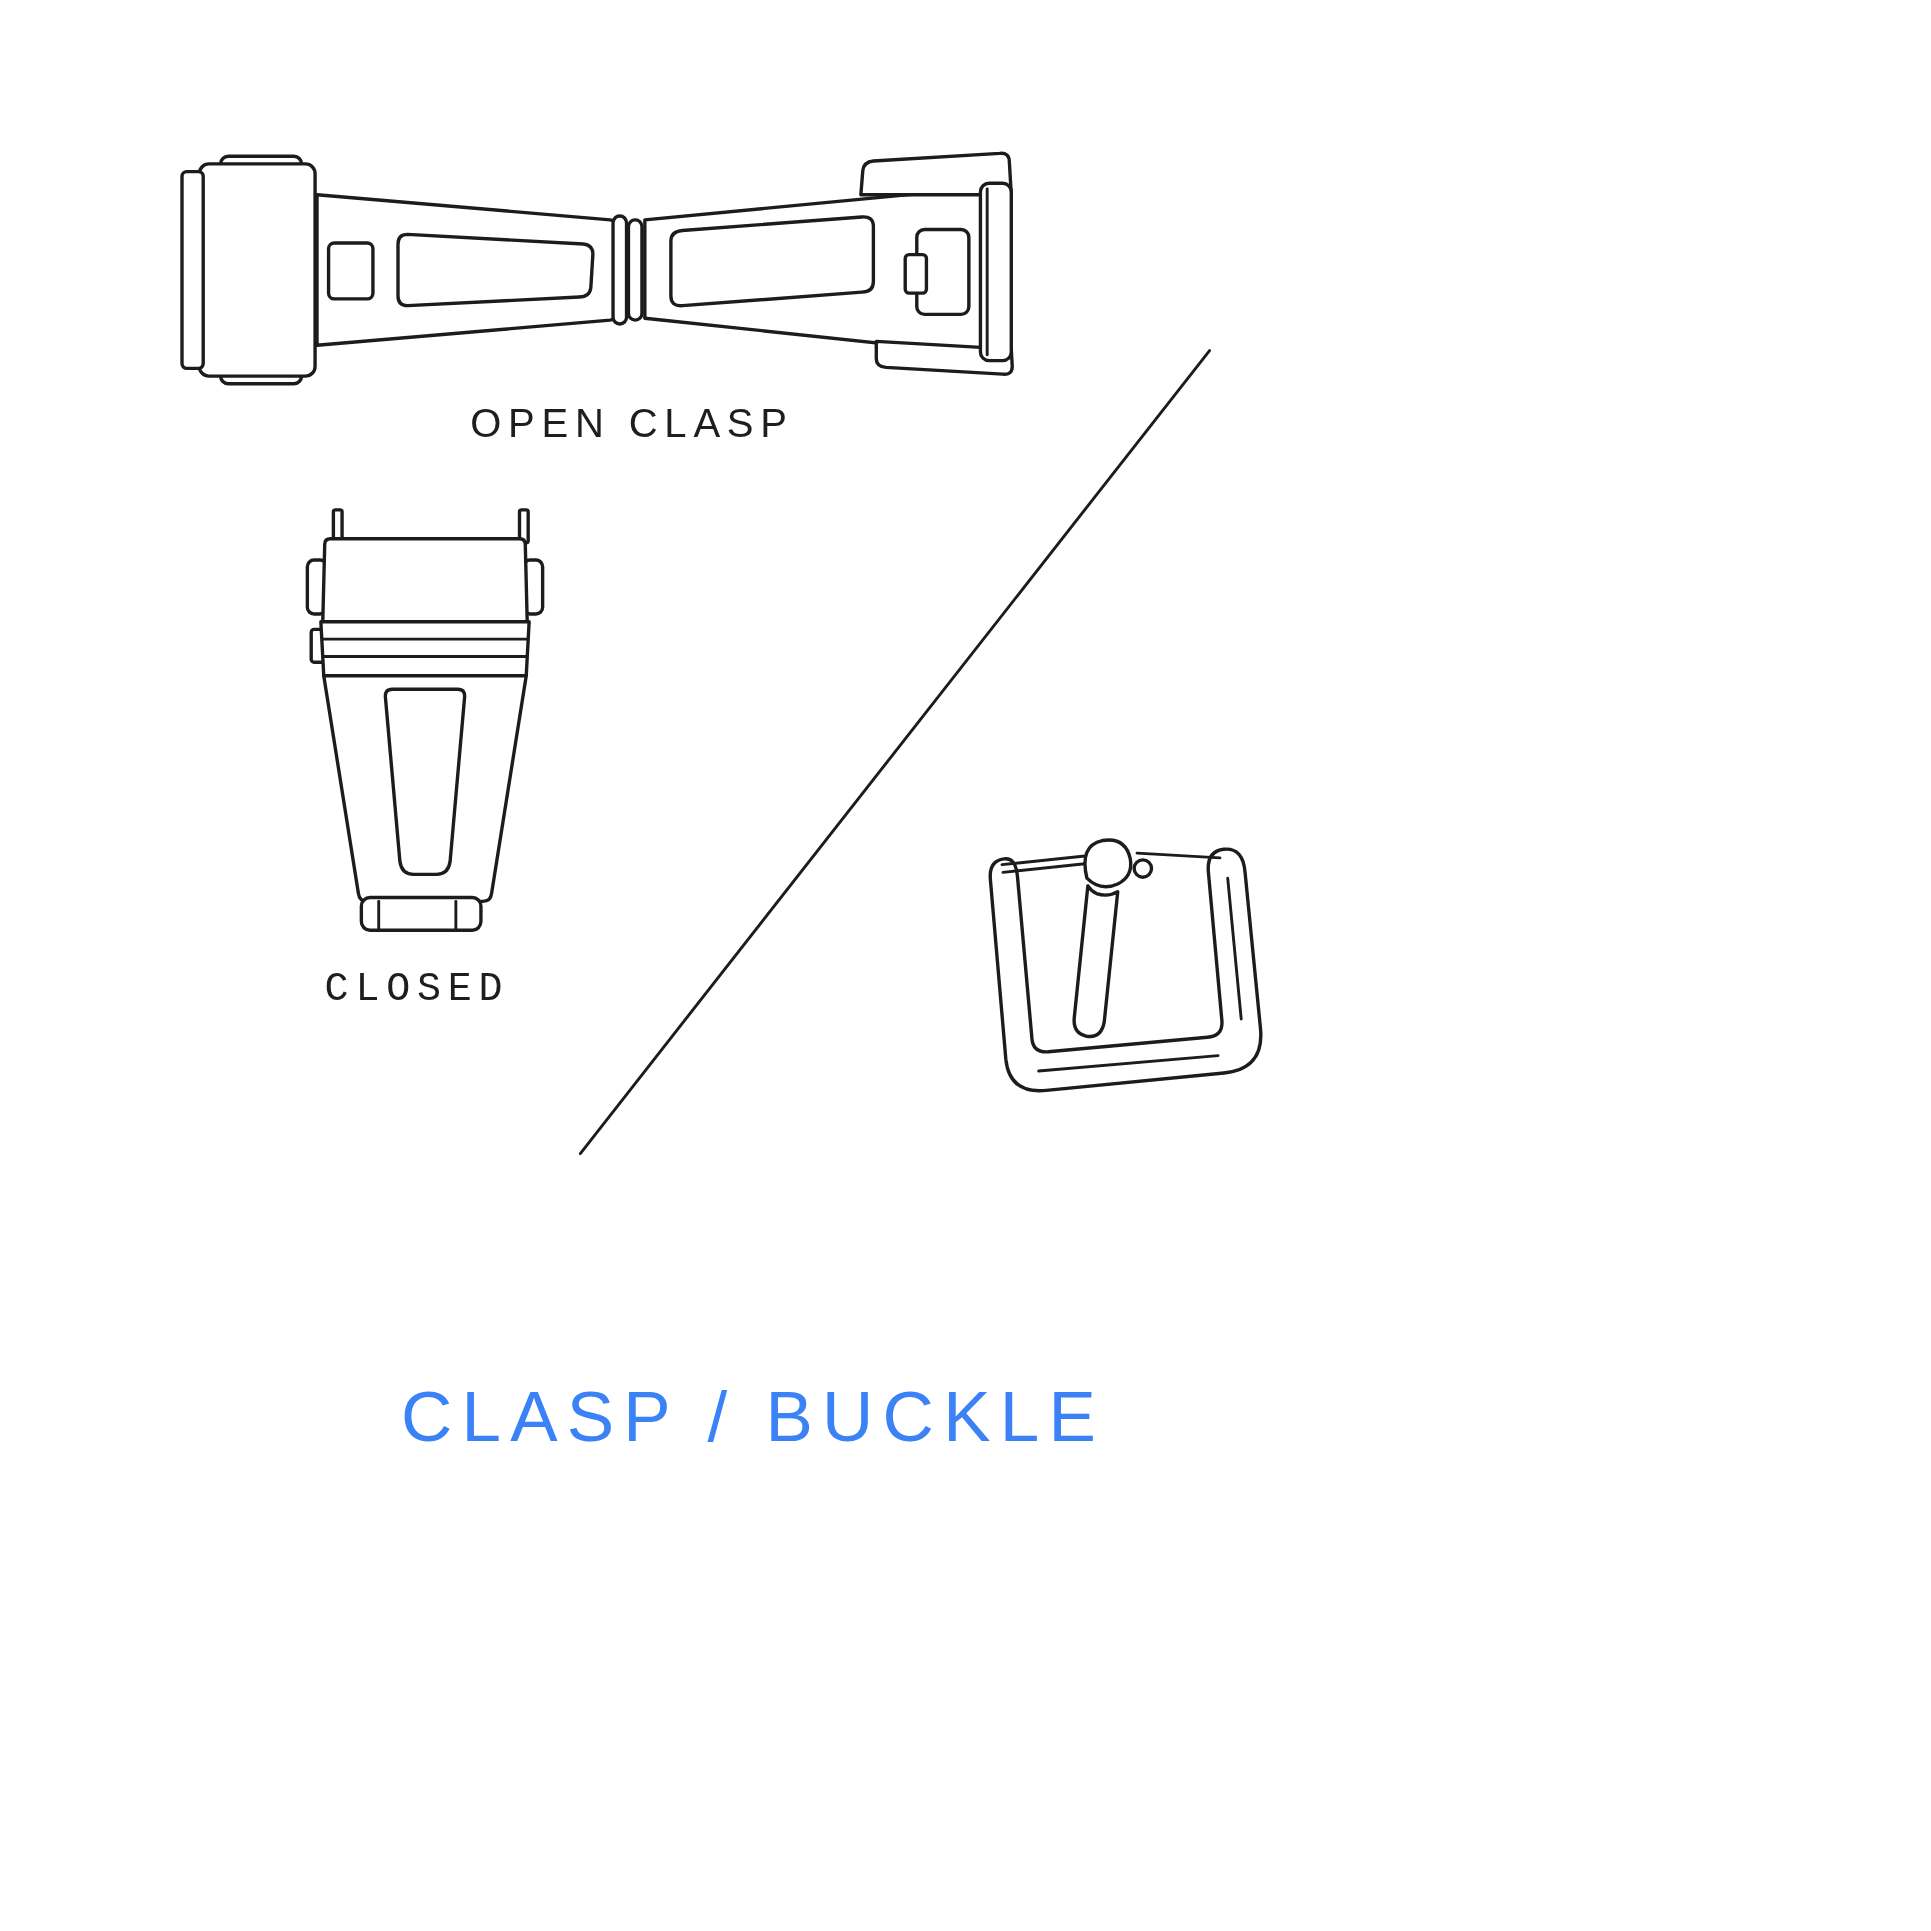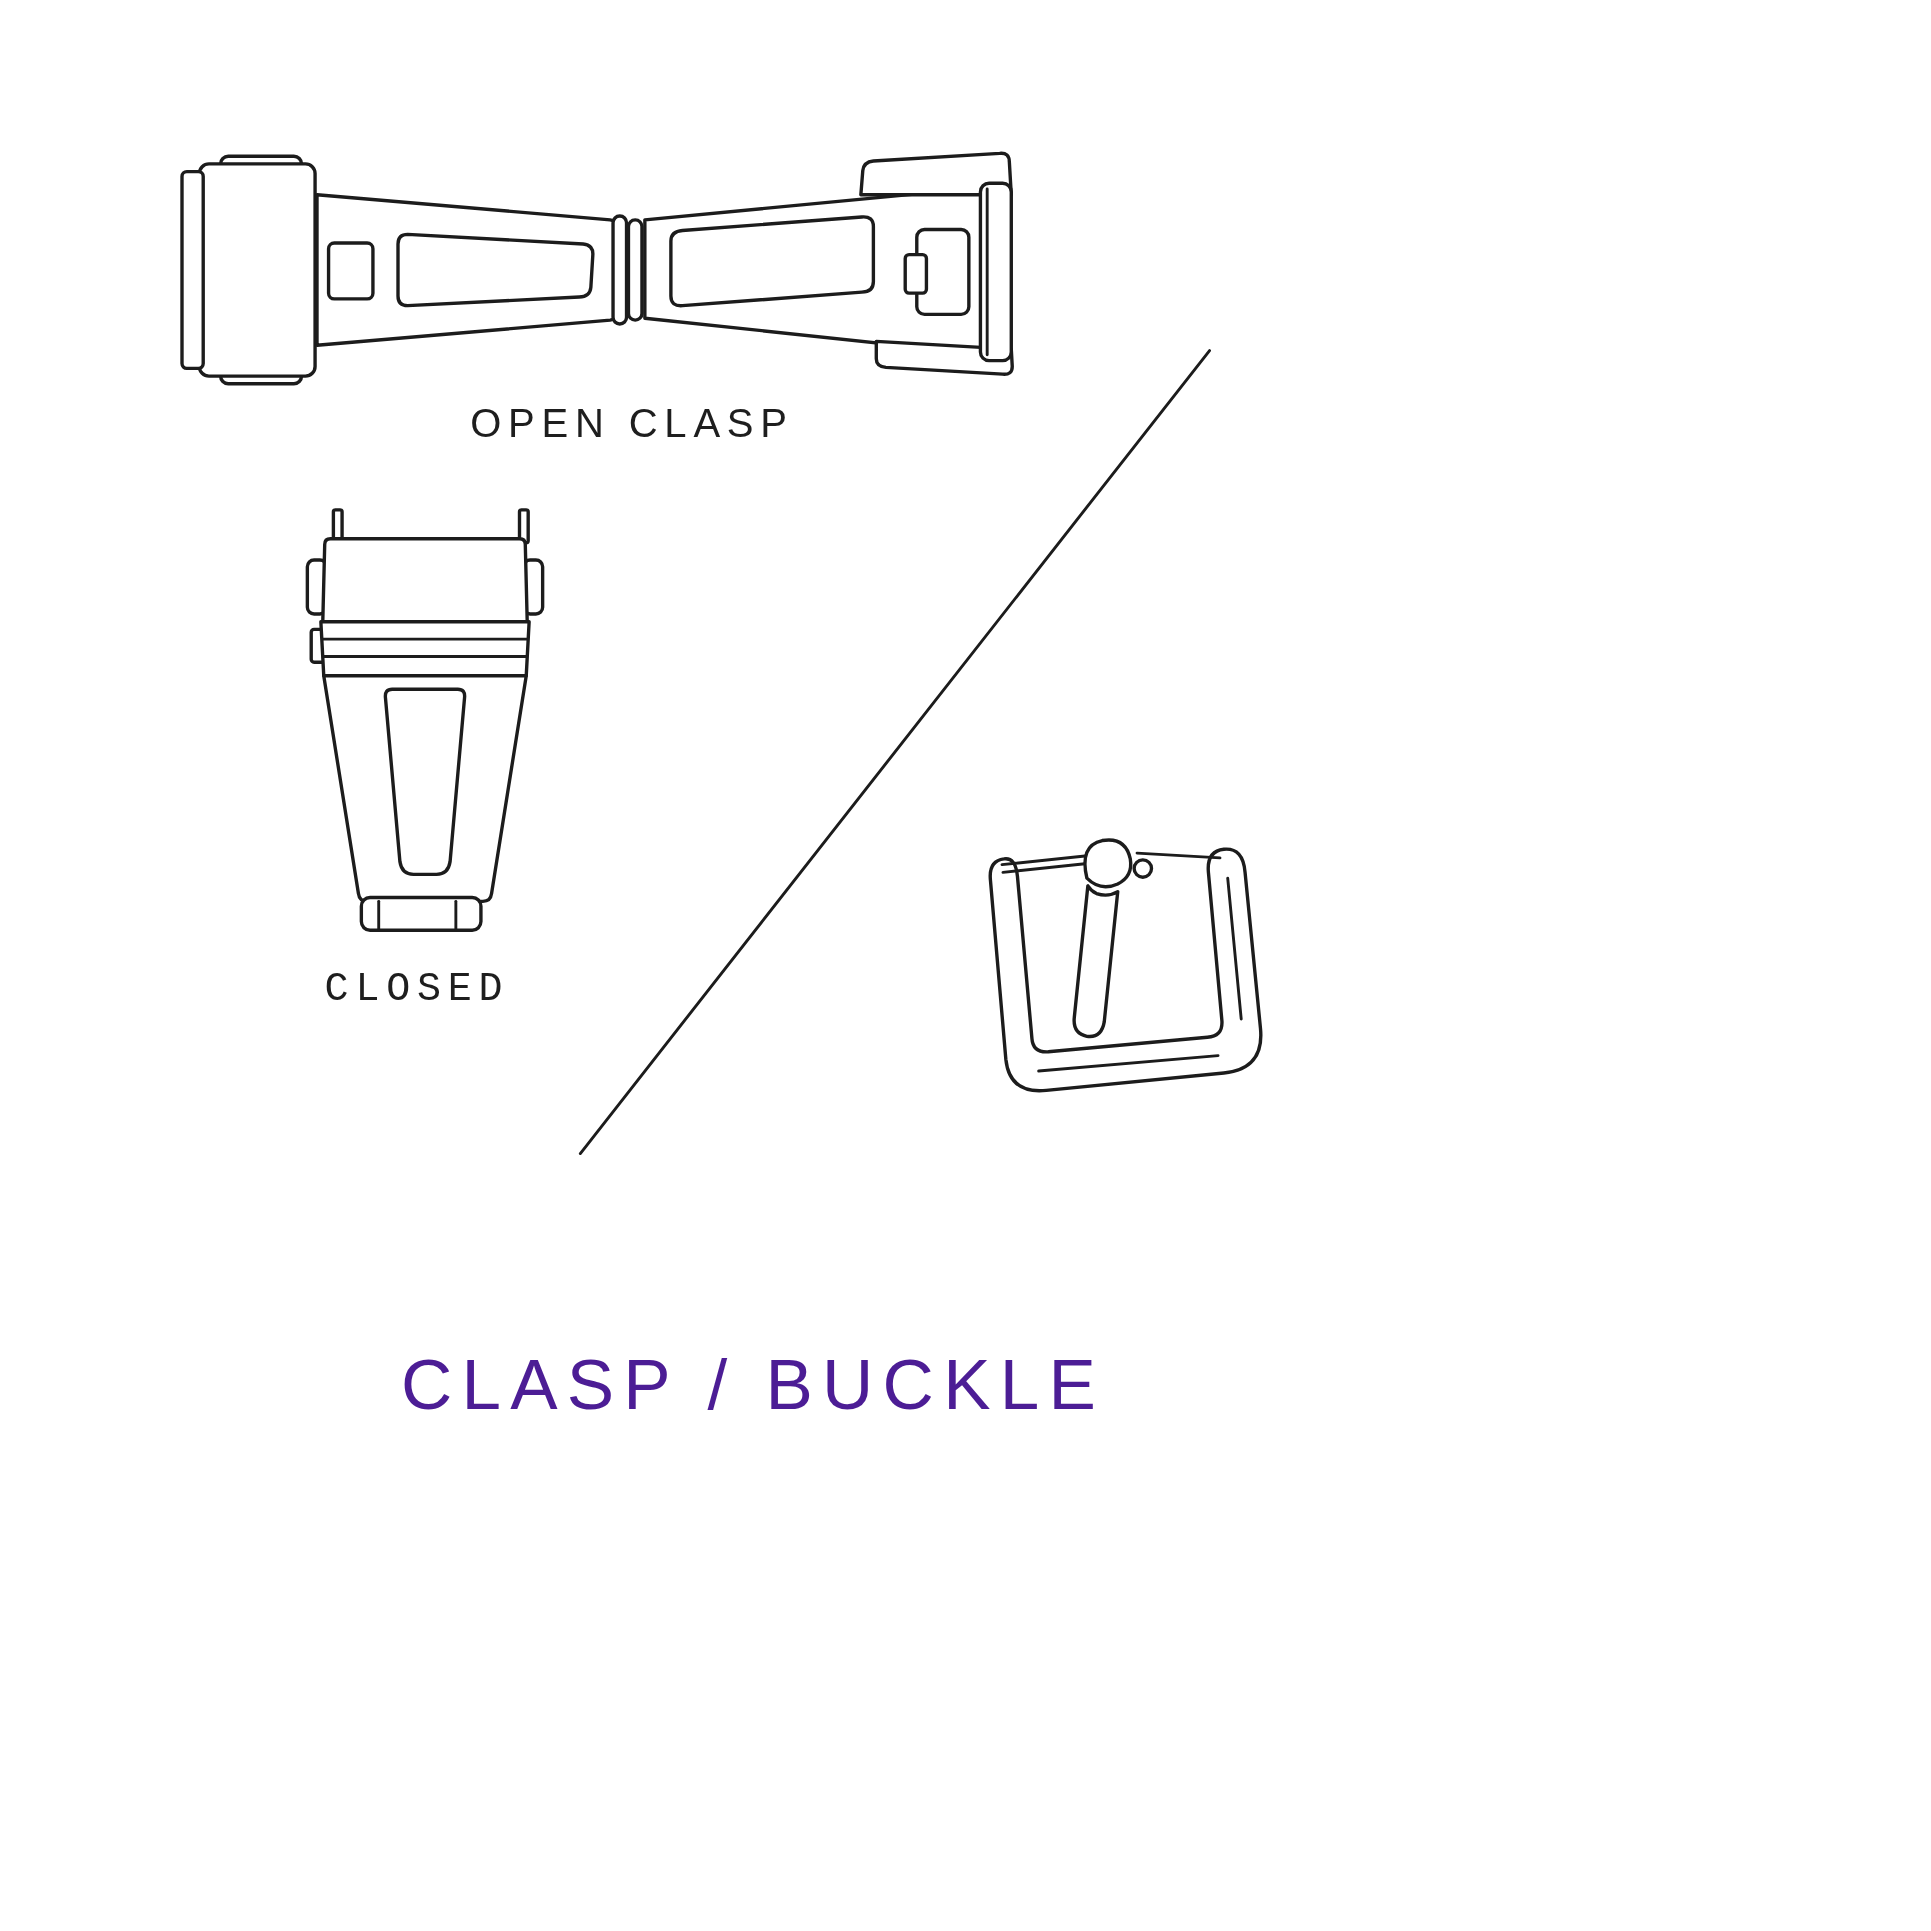--- a/index.html
+++ b/index.html
@@ -17,25 +17,26 @@
     transform:translateX(-50%);
     color:#1e1e1e;
     font-size:40px;
     font-weight:400;
     letter-spacing:0.17em;
     white-space:nowrap;
   }
   .title {
     position:absolute;
     transform:translateX(-50%);
-    color:#4c1d95;
+    color:#3b82f6;
     font-size:71px;
     font-weight:400;
     letter-spacing:0.13em;
     white-space:nowrap;
+    margin-top:32px;
   }
   .stroke {
     fill:#ffffff;
     stroke:#1c1c1c;
     stroke-width:3.5;
     stroke-linejoin:round;
     stroke-linecap:round;
   }
   .stroke-thin {
     fill:none;

